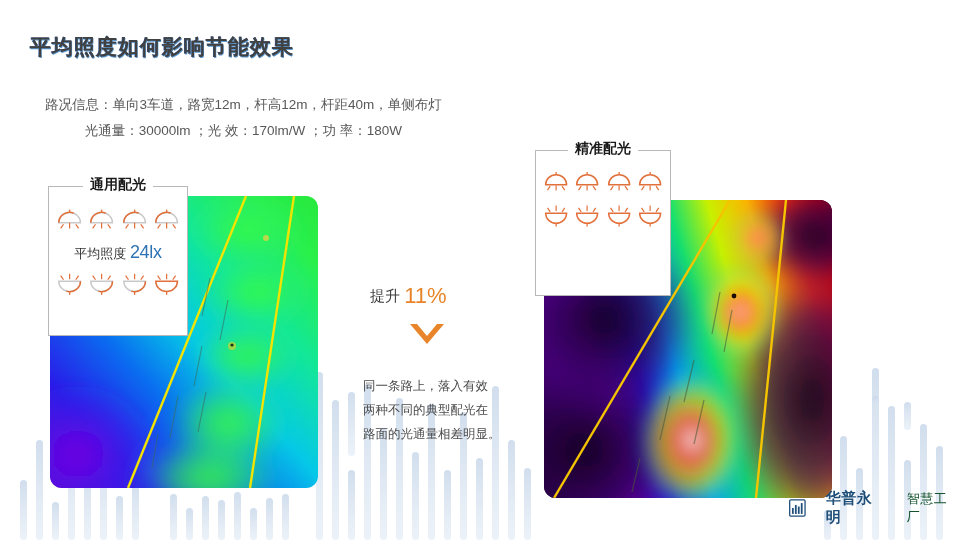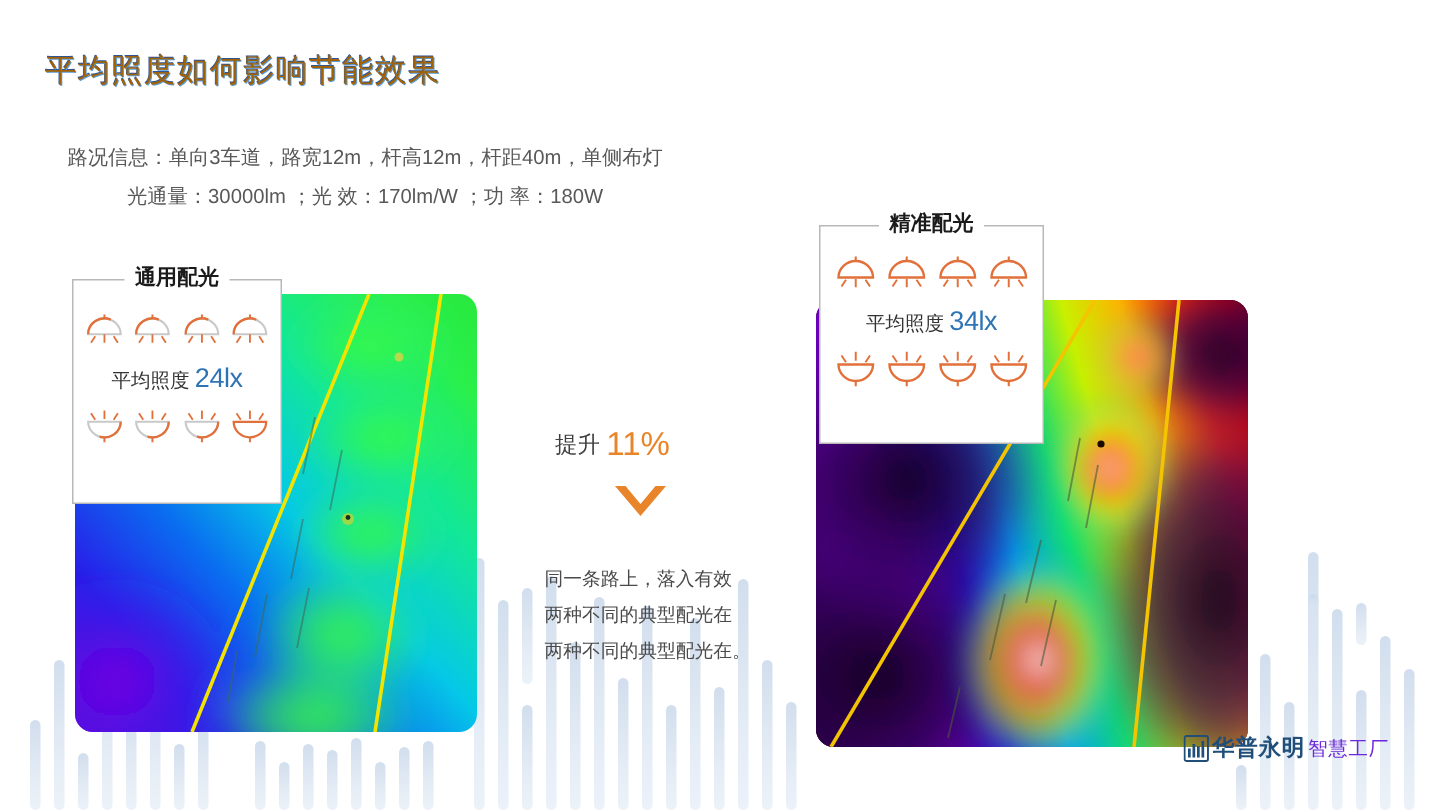--- a/index.html
+++ b/index.html
@@ -18,22 +18,22 @@
     width: 960px; height: 540px;
     z-index: 0;
     pointer-events: none;
   }
 
   
   .page-title {
     position: absolute;
     left: 30px; top: 33px;
     font-size: 21px;
-    font-weight: normal;
-    color: #a16207;
+    font-weight: bold;
+    color: #404040;
     letter-spacing: 1px;
     text-shadow: 0.6px 0.6px 0 #5b9bd5, -0.4px -0.4px 0 #2f5597;
     z-index: 6;
   }
 
   
   .info-block {
     position: absolute;
     left: 45px; top: 92px;
     z-index: 6;
@@ -55,21 +55,21 @@
   #heatmap-right { left: 544px; top: 200px; width: 288px; height: 298px; }
 
   
   .legend-card {
     position: absolute;
     background: #ffffff;
     border: 1px solid #b8b8b8;
     z-index: 5;
   }
   #card-left  { left: 48px;  top: 186px; width: 140px; height: 150px; }
-  #card-right { left: 546px; top: 150px; width: 150px; height: 146px; }
+  #card-right { left: 535px; top: 150px; width: 136px; height: 146px; }
 
   .card-title {
     position: absolute;
     top: -11px;
     left: 50%;
     transform: translateX(-50%);
     background: #ffffff;
     padding: 0 7px;
     font-size: 14px;
     font-weight: bold;
@@ -129,32 +129,32 @@
     color: #4a4a4a;
     z-index: 6;
   }
 
   
   #logo {
     position: absolute;
     left: 789px; top: 489px;
     display: flex;
     align-items: center;
-    gap: 2px;
+    gap: 20px;
     z-index: 7;
   }
   .logo-main {
     font-size: 15px;
     font-weight: bold;
     color: #1f4e79;
     letter-spacing: 0.5px;
   }
   .logo-sub {
     font-size: 13px;
-    color: #6d28d9;
+    color: #14532d;
     letter-spacing: 0.5px;
   }
 </style>
 </head>
 <body>
 
 <svg id="bg-bars" viewBox="0 0 960 540" xmlns="http://www.w3.org/2000/svg">
   <defs>
     <linearGradient id="barFade" x1="0" y1="0" x2="0" y2="1">
       <stop offset="0%" stop-color="#c9d8ea" stop-opacity="0.85"></stop>
@@ -440,24 +440,20 @@
     </svg>
     <svg width="31" height="27" viewBox="0 0 31 27">
       <path d="M4 17 A11.5 11 0 0 1 27 17 Z" fill="none" stroke="#e2703a" stroke-width="1.6"></path>
       <line x1="15.5" y1="3" x2="15.5" y2="6" stroke="#e2703a" stroke-width="1.4"></line>
       <line x1="15.5" y1="18" x2="15.5" y2="23.5" stroke="#e2703a" stroke-width="1.3"></line>
       <line x1="9" y1="18.5" x2="6" y2="23" stroke="#e2703a" stroke-width="1.3"></line>
       <line x1="22" y1="18.5" x2="25" y2="23" stroke="#e2703a" stroke-width="1.3"></line>
     </svg>
   </div>
 
-  <div class="avg-line">
-    <span>平均照度</span>
-    <span class="avg-val">34lx</span>
-  </div>
 
   <div class="lamp-row bottom">
     <svg width="31" height="27" viewBox="0 0 31 27">
       <path d="M4 10 A11.5 11 0 0 0 27 10 Z" fill="none" stroke="#e2703a" stroke-width="1.6"></path>
       <line x1="15.5" y1="21" x2="15.5" y2="24.5" stroke="#e2703a" stroke-width="1.4"></line>
       <line x1="15.5" y1="1.5" x2="15.5" y2="7.5" stroke="#e2703a" stroke-width="1.3"></line>
       <line x1="9" y1="8.5" x2="6" y2="4" stroke="#e2703a" stroke-width="1.3"></line>
       <line x1="22" y1="8.5" x2="25" y2="4" stroke="#e2703a" stroke-width="1.3"></line>
     </svg>
     <svg width="31" height="27" viewBox="0 0 31 27">
@@ -489,21 +485,21 @@
   <span class="boost-val">11%</span>
 </div>
 
 <svg id="down-arrow" width="38" height="26" viewBox="0 0 38 26">
   <path d="M2 2 L19 22 L36 2 L29 2 L19 14 L9 2 Z" fill="#e8852a"></path>
 </svg>
 
 <div class="caption">
   <div>同一条路上，落入有效</div>
   <div>两种不同的典型配光在</div>
-  <div>两种不同的典型配光在。</div>
+  <div>路面的光通量相差明显。</div>
 </div>
 
 <div id="logo">
   <svg width="17" height="18" viewBox="0 0 17 18">
     <rect x="0.7" y="0.7" width="15.6" height="16.6" rx="1.2" fill="none" stroke="#1f4e79" stroke-width="1.3"></rect>
     <rect x="3" y="9" width="1.8" height="6" fill="#1f4e79"></rect>
     <rect x="6" y="6" width="1.8" height="9" fill="#1f4e79"></rect>
     <rect x="9" y="7.5" width="1.8" height="7.5" fill="#1f4e79"></rect>
     <rect x="12" y="4" width="1.8" height="11" fill="#1f4e79"></rect>
   </svg>

